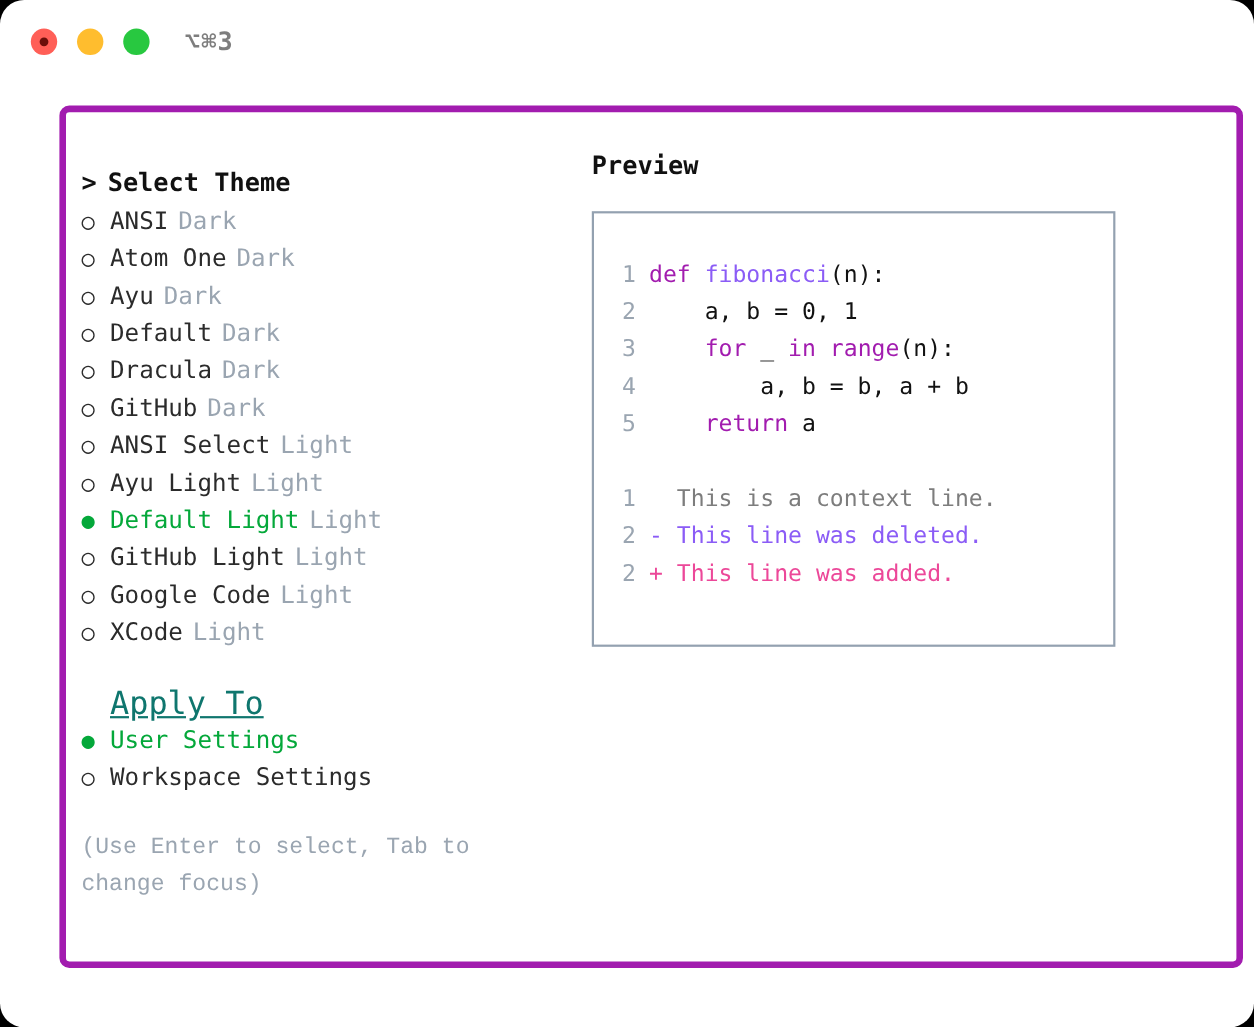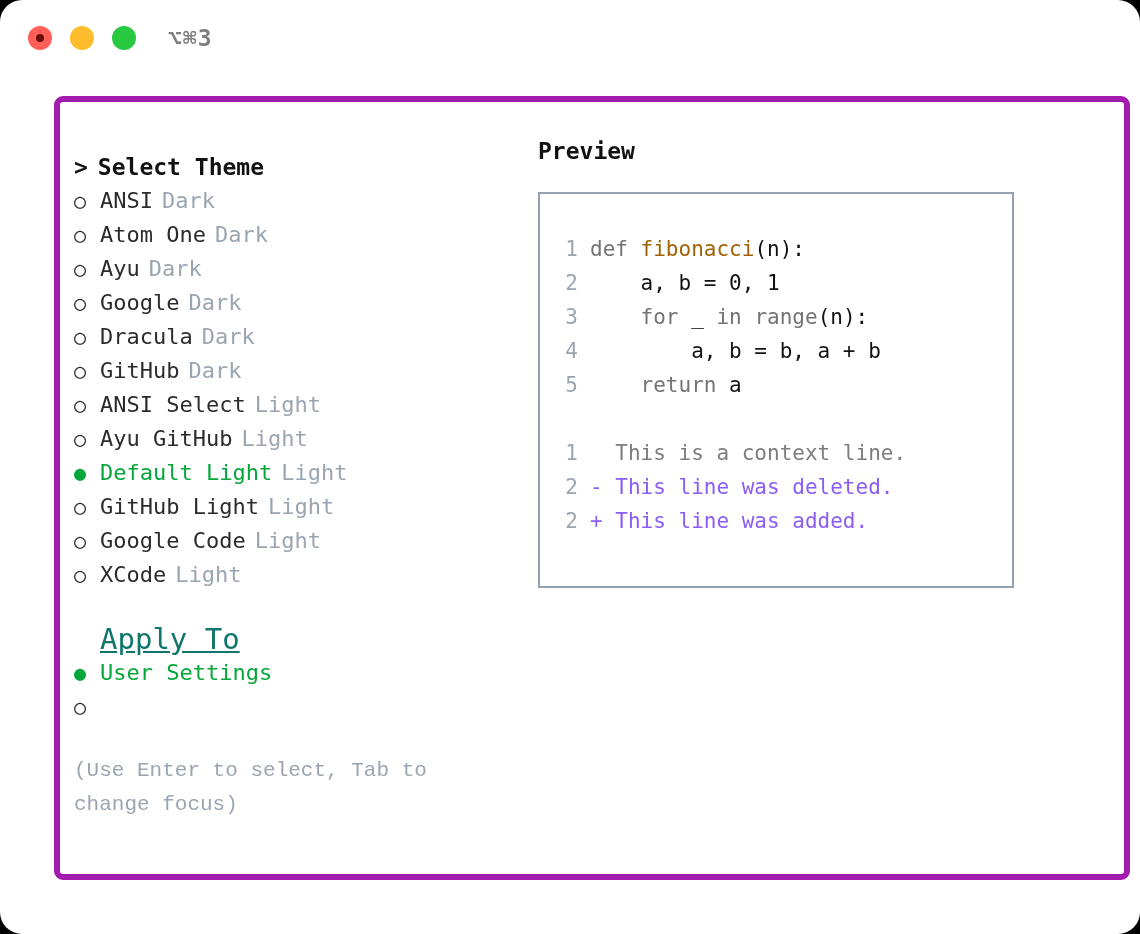--- a/index.html
+++ b/index.html
@@ -200,29 +200,29 @@
   }
   .lineno {
     width: 26px;
     flex: 0 0 26px;
     text-align: right;
     color: #9aa5b1;
     margin-right: 12px;
   }
   .code-text { white-space: pre; }
 
-  .tok-kw   { color: #737373; }
-  .tok-fn   { color: #a16207; }
+  .tok-kw   { color: #a21caf; }
+  .tok-fn   { color: #8b5cf6; }
   .tok-plain{ color: #121212; }
 
   .gap-line { height: 34px; }
 
   .diff-ctx { color: #7d7d7d; }
   .diff-del { color: #8b5cf6; }
-  .diff-add { color: #8b5cf6; text-align: right; }
+  .diff-add { color: #ec4899; text-align: right; }
 </style>
 </head>
 <body>
 
 <div class="window">
 
   <div class="titlebar">
     <div class="dots">
       <span class="dot red"></span>
       <span class="dot yellow"></span>
@@ -234,38 +234,38 @@
   <div class="panel">
     <div class="columns">
 
       <div class="left-col">
         <div class="heading"><span class="caret">&gt;</span><span>Select Theme</span></div>
 
         <div class="opt-list" id="theme-list">
             <div class="opt"><span class="bullet">○</span><span class="opt-label">ANSI</span><span class="opt-tag">Dark</span></div>
             <div class="opt"><span class="bullet">○</span><span class="opt-label">Atom One</span><span class="opt-tag">Dark</span></div>
             <div class="opt"><span class="bullet">○</span><span class="opt-label">Ayu</span><span class="opt-tag">Dark</span></div>
-            <div class="opt"><span class="bullet">○</span><span class="opt-label">Google</span><span class="opt-tag">Dark</span></div>
+            <div class="opt"><span class="bullet">○</span><span class="opt-label">Default</span><span class="opt-tag">Dark</span></div>
             <div class="opt"><span class="bullet">○</span><span class="opt-label">Dracula</span><span class="opt-tag">Dark</span></div>
             <div class="opt"><span class="bullet">○</span><span class="opt-label">GitHub</span><span class="opt-tag">Dark</span></div>
             <div class="opt"><span class="bullet">○</span><span class="opt-label">ANSI Select</span><span class="opt-tag">Light</span></div>
-            <div class="opt"><span class="bullet">○</span><span class="opt-label">Ayu GitHub</span><span class="opt-tag">Light</span></div>
+            <div class="opt"><span class="bullet">○</span><span class="opt-label">Ayu Light</span><span class="opt-tag">Light</span></div>
             <div class="opt selected"><span class="bullet">●</span><span class="opt-label">Default Light</span><span class="opt-tag">Light</span></div>
             <div class="opt"><span class="bullet">○</span><span class="opt-label">GitHub Light</span><span class="opt-tag">Light</span></div>
             <div class="opt"><span class="bullet">○</span><span class="opt-label">Google Code</span><span class="opt-tag">Light</span></div>
             <div class="opt"><span class="bullet">○</span><span class="opt-label">XCode</span><span class="opt-tag">Light</span></div>
           </div>
 
         <div class="spacer-row"></div>
 
         <div class="section-head">Apply To</div>
 
         <div class="opt-list" id="apply-list">
             <div class="opt selected"><span class="bullet">●</span><span class="opt-label">User Settings</span></div>
-            <div class="opt"><span class="bullet">○</span></div>
+            <div class="opt"><span class="bullet">○</span><span class="opt-label">Workspace Settings</span></div>
           </div>
 
         <div class="hint">(Use Enter to select, Tab to change focus)</div>
       </div>
 
       <div class="right-col">
         <div class="preview-title">Preview</div>
         <div class="preview-box">
           <div id="code-block">
               <div class="code-line"><span class="lineno">1</span><span class="code-text"><span class="tok-kw">def </span><span class="tok-fn">fibonacci</span><span class="tok-plain">(n):</span></span></div>

